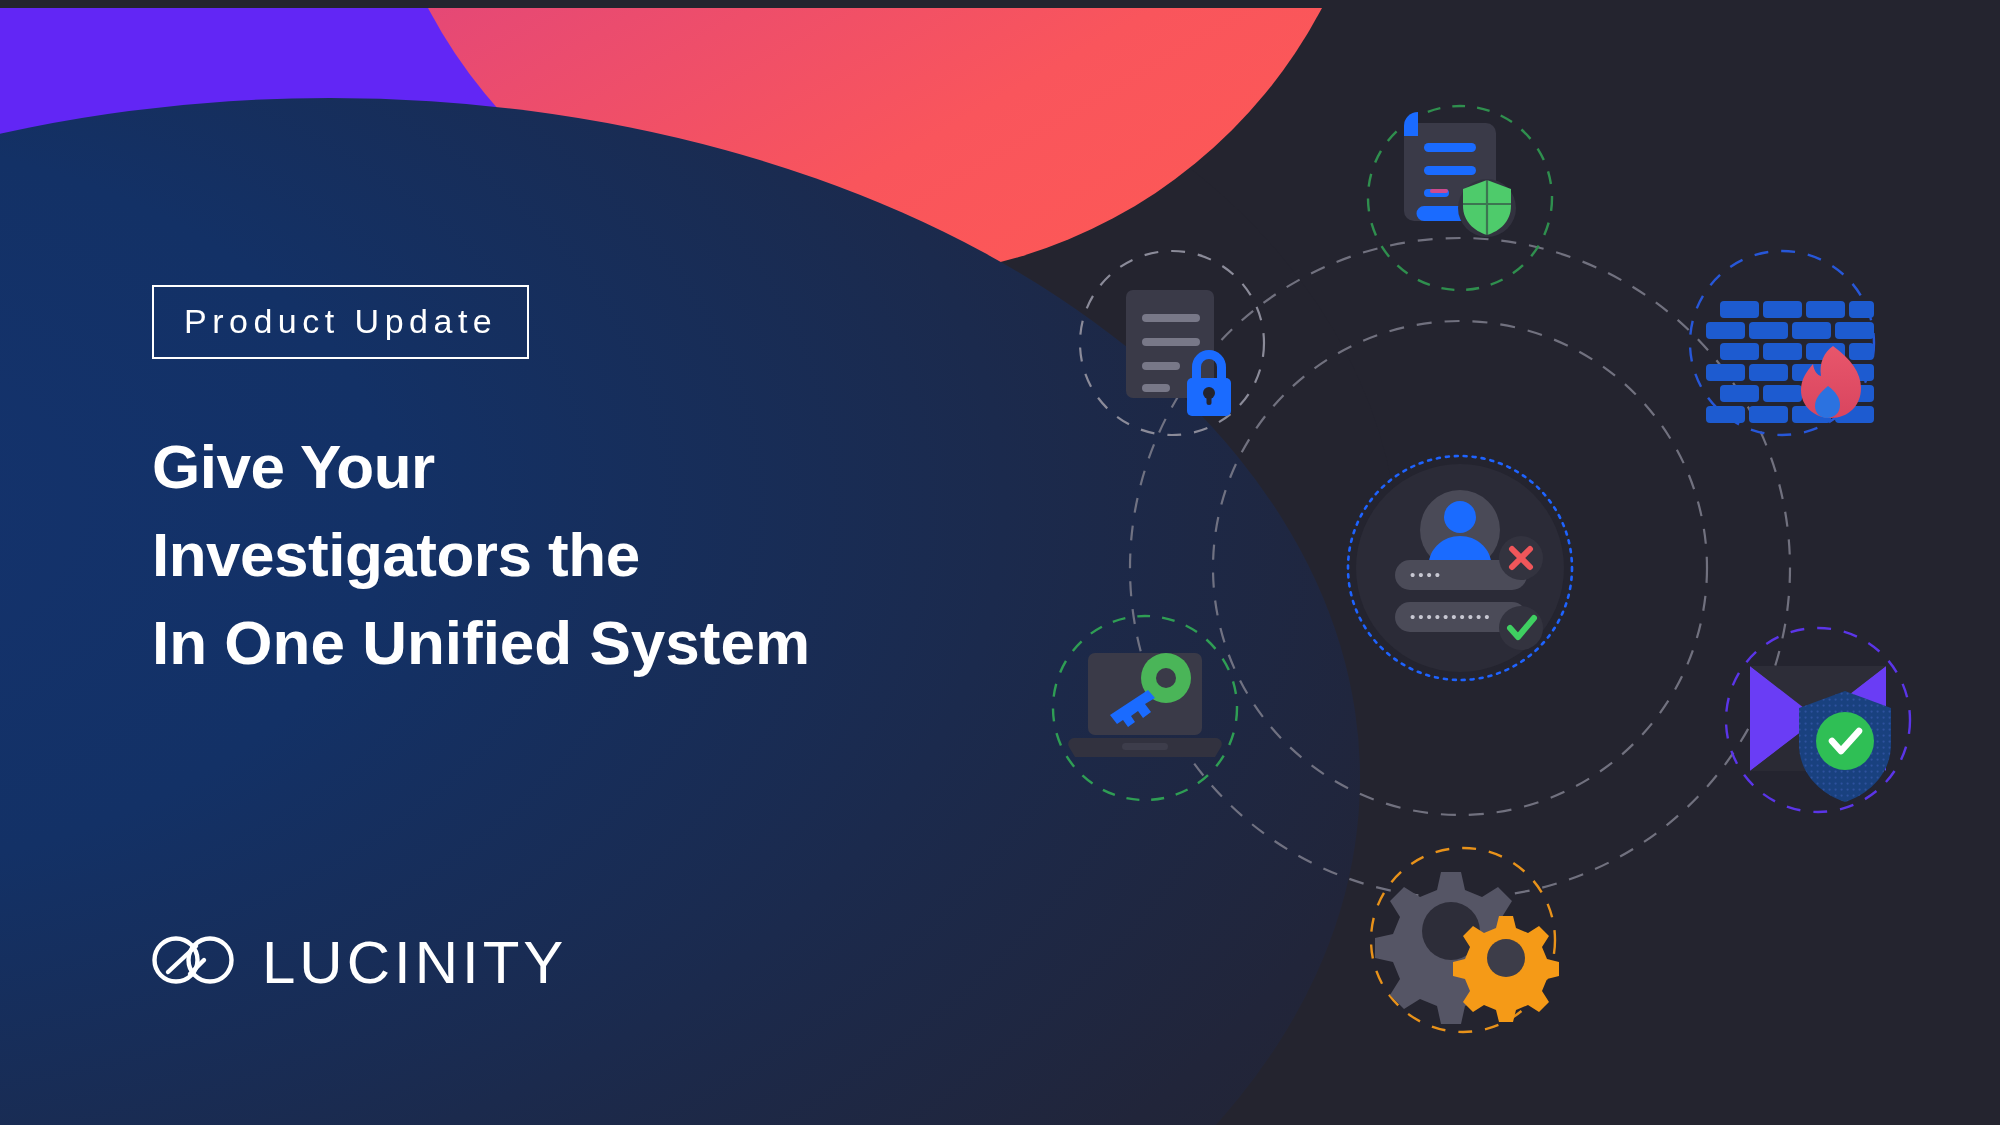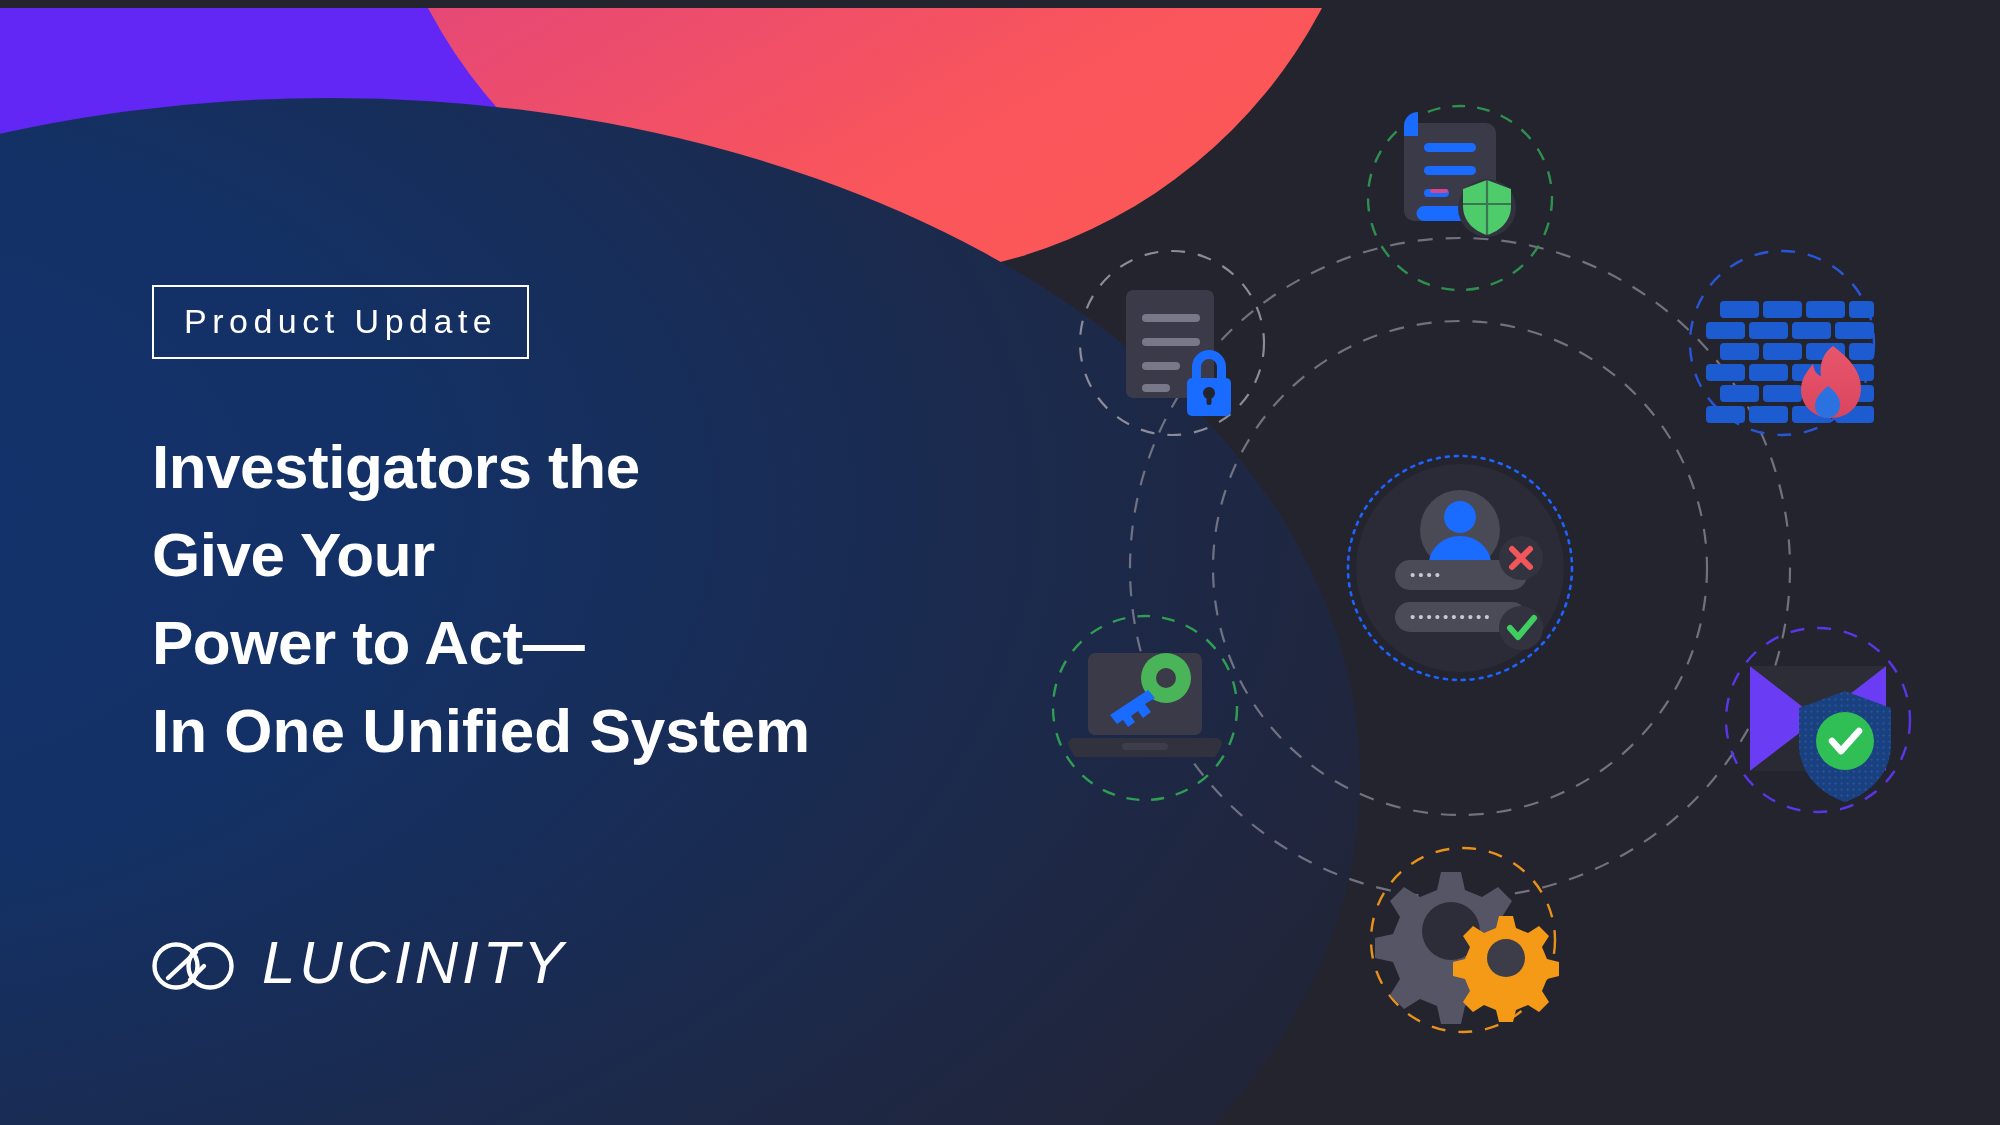--- a/index.html
+++ b/index.html
@@ -74,23 +74,22 @@
     white-space:nowrap;
     font-stretch:condensed;
   }
   .hl-bold { font-weight:700; letter-spacing:-0.5px; }
   .hl-light { font-weight:700; letter-spacing:0px; }
 
   .logo {
     position:absolute;
     left:0; top:925px;
     display:flex;
-    align-items:flex-end;
+    align-items:flex-start;
     gap:28px;
-    font-style:italic;
   }
   .logo-mark { width:82px; height:54px; flex:none; }
   .logo-word {
     color:#ffffff;
     font-size:60px;
     font-weight:300;
     letter-spacing:4px;
     line-height:1;
   }
 
@@ -111,23 +110,22 @@
     <div class="blob-dark-bottom"></div>
   </div>
 
   <div class="content">
 
     <div class="badge">
       <div class="badge-text">Product Update</div>
     </div>
 
     <div class="headline">
+      <div class="hl-line hl-bold">Give Your</div>
       <div class="hl-line hl-bold">Investigators the</div>
-      <div class="hl-line hl-bold">Give Your</div>
-      <div class="hl-line hl-bold">Power to Act—</div>
       <div class="hl-line hl-light">In One Unified System</div>
     </div>
 
     <div class="logo">
       <span class="logo-mark">
         <svg viewBox="0 0 82 54" width="82" height="54">
           <g fill="none" stroke="#ffffff" stroke-width="4.4" stroke-linecap="round">
             <circle cx="24" cy="27" r="21.5"></circle>
             <circle cx="58" cy="27" r="21.5"></circle>
             <path d="M16 39 L44 13"></path>

